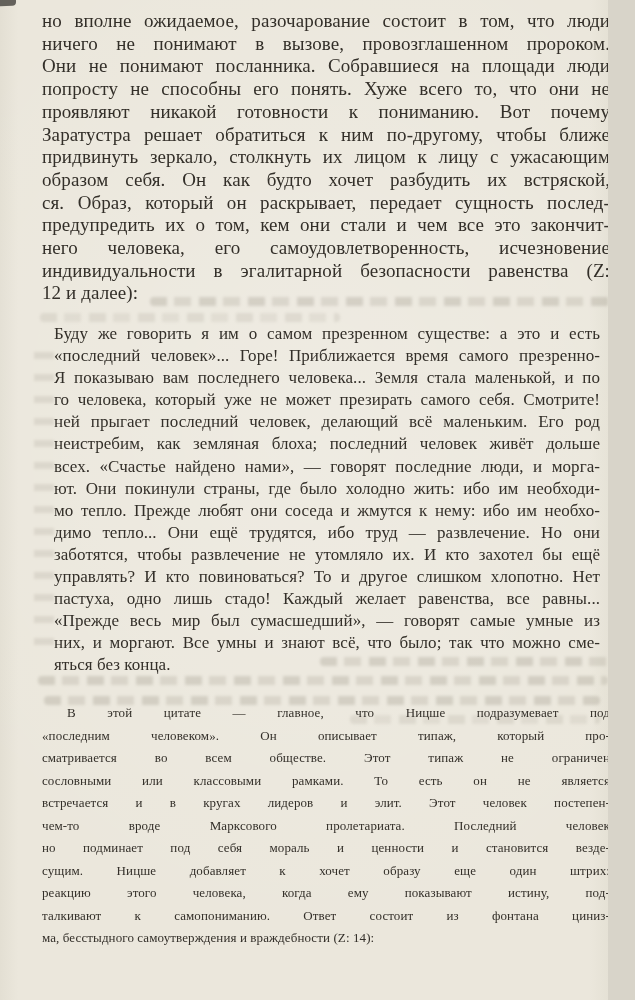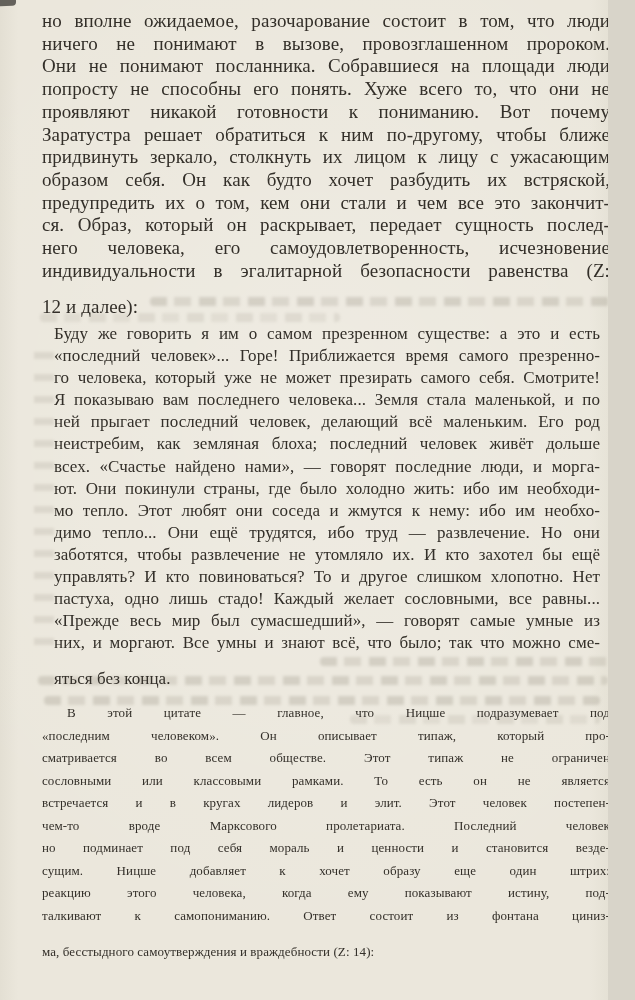--- a/index.html
+++ b/index.html
@@ -28,21 +28,21 @@
     transform:rotate(-3deg);
     opacity:.85;
   }
   
   .block{position:absolute;}
   .tl{
     text-align:justify;
     text-align-last:justify;
     white-space:normal;
   }
-  .tl.last{text-align-last:left;margin-top:14px;}
+  .tl.last{text-align-last:left;}
   .para1{
     left:42px;top:10px;width:568px;
     font-size:19px;line-height:22.7px;
     letter-spacing:.1px;
   }
   .quote{
     left:54px;top:323px;width:546px;
     font-size:17px;line-height:22.1px;
     letter-spacing:.05px;
   }
@@ -96,41 +96,41 @@
 
   <div class="block para1">
       <div class="tl">но вполне ожидаемое, разочарование состоит в том, что люди</div>
       <div class="tl">ничего не понимают в вызове, провозглашенном пророком.</div>
       <div class="tl">Они не понимают посланника. Собравшиеся на площади люди</div>
       <div class="tl">попросту не способны его понять. Хуже всего то, что они не</div>
       <div class="tl">проявляют никакой готовности к пониманию. Вот почему</div>
       <div class="tl">Заратустра решает обратиться к ним по-другому, чтобы ближе</div>
       <div class="tl">придвинуть зеркало, столкнуть их лицом к лицу с ужасающим</div>
       <div class="tl">образом себя. Он как будто хочет разбудить их встряской,</div>
+      <div class="tl">ся. Образ, который он раскрывает, передает сущность послед-</div>
       <div class="tl">предупредить их о том, кем они стали и чем все это закончит-</div>
-      <div class="tl">ся. Образ, который он раскрывает, передает сущность послед-</div>
       <div class="tl">него человека, его самоудовлетворенность, исчезновение</div>
       <div class="tl">индивидуальности в эгалитарной безопасности равенства (Z:</div>
       <div class="tl last">12 и далее):</div>
     </div>
 
   <div class="block quote">
       <div class="tl">Буду же говорить я им о самом презренном существе: а это и есть</div>
       <div class="tl">«последний человек»... Горе! Приближается время самого презренно-</div>
+      <div class="tl">Я показываю вам последнего человека... Земля стала маленькой, и по</div>
       <div class="tl">го человека, который уже не может презирать самого себя. Смотрите!</div>
-      <div class="tl">Я показываю вам последнего человека... Земля стала маленькой, и по</div>
       <div class="tl">ней прыгает последний человек, делающий всё маленьким. Его род</div>
       <div class="tl">неистребим, как земляная блоха; последний человек живёт дольше</div>
       <div class="tl">всех. «Счастье найдено нами», — говорят последние люди, и морга-</div>
       <div class="tl">ют. Они покинули страны, где было холодно жить: ибо им необходи-</div>
-      <div class="tl">мо тепло. Этот любят они соседа и жмутся к нему: ибо им необхо-</div>
+      <div class="tl">мо тепло. Прежде любят они соседа и жмутся к нему: ибо им необхо-</div>
       <div class="tl">димо тепло... Они ещё трудятся, ибо труд — развлечение. Но они</div>
       <div class="tl">заботятся, чтобы развлечение не утомляло их. И кто захотел бы ещё</div>
       <div class="tl">управлять? И кто повиноваться? То и другое слишком хлопотно. Нет</div>
-      <div class="tl">пастуха, одно лишь стадо! Каждый желает сословными, все равны...</div>
+      <div class="tl">пастуха, одно лишь стадо! Каждый желает равенства, все равны...</div>
       <div class="tl">«Прежде весь мир был сумасшедший», — говорят самые умные из</div>
       <div class="tl">них, и моргают. Все умны и знают всё, что было; так что можно сме-</div>
       <div class="tl last">яться без конца.</div>
     </div>
 
   <div class="block para2">
       <div class="tl">В этой цитате — главное, что Ницше подразумевает под</div>
       <div class="tl">«последним человеком». Он описывает типаж, который про-</div>
       <div class="tl">сматривается во всем обществе. Этот типаж не ограничен</div>
       <div class="tl">сословными или классовыми рамками. То есть он не является</div>

